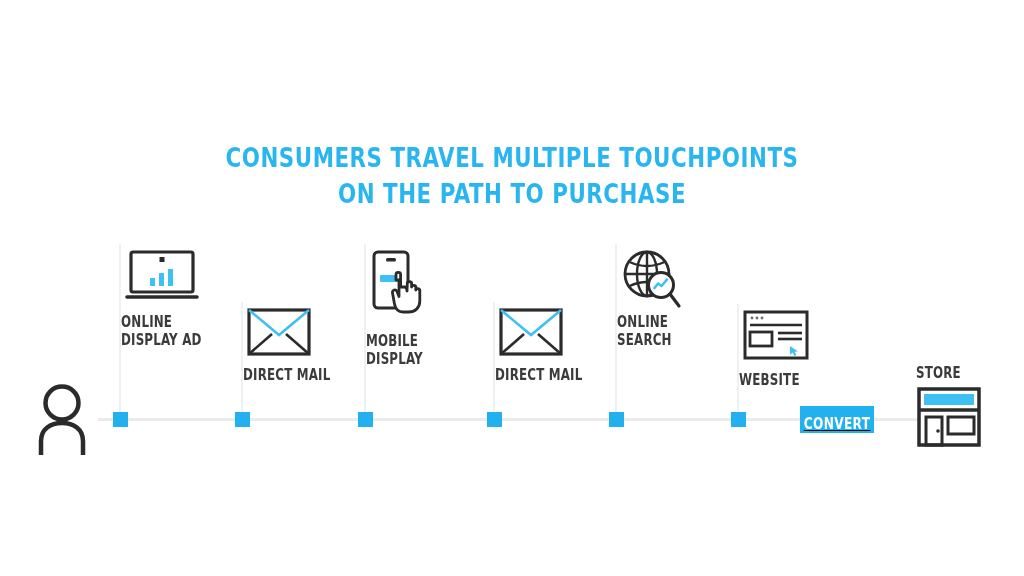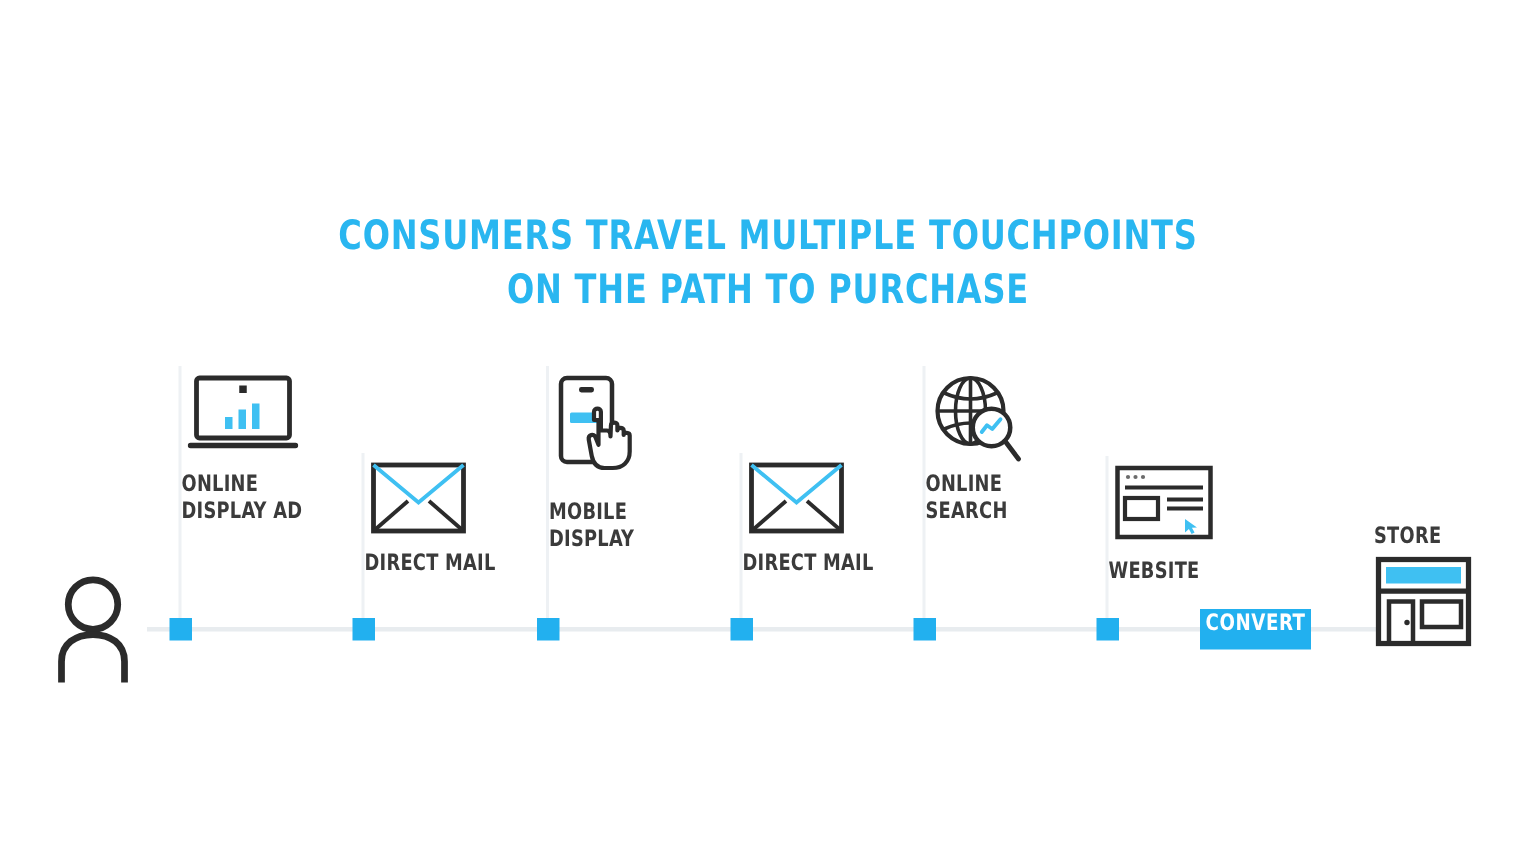--- a/index.html
+++ b/index.html
@@ -93,38 +93,39 @@
 
   
   .convert-badge {
     position: absolute;
     left: 800px;
     top: 406px;
     width: 74px;
     height: 27px;
     background: #22b0ef;
     display: flex;
-    align-items: flex-start;
+    align-items: flex-end;
     justify-content: center;
+    text-decoration: underline;
   }
   .convert-badge span {
     color: #ffffff;
     font-family: "DejaVu Sans Condensed", "Liberation Sans Narrow", "Liberation Sans", sans-serif;
     font-weight: bold;
     font-size: 15px;
     letter-spacing: 0.4px;
     transform: scaleX(0.9);
     transform-origin: center center;
   }
 
   
   .store-block {
     position: absolute;
     left: 916px;
-    top: 348px;
+    top: 364px;
   }
   .store-label {
     color: #3b3b3b;
     font-family: "DejaVu Sans Condensed", "Liberation Sans Narrow", "Liberation Sans", sans-serif;
     font-weight: bold;
     font-size: 15px;
     letter-spacing: 0.2px;
     transform: scaleX(0.88);
     transform-origin: left center;
     margin-bottom: 4px;

